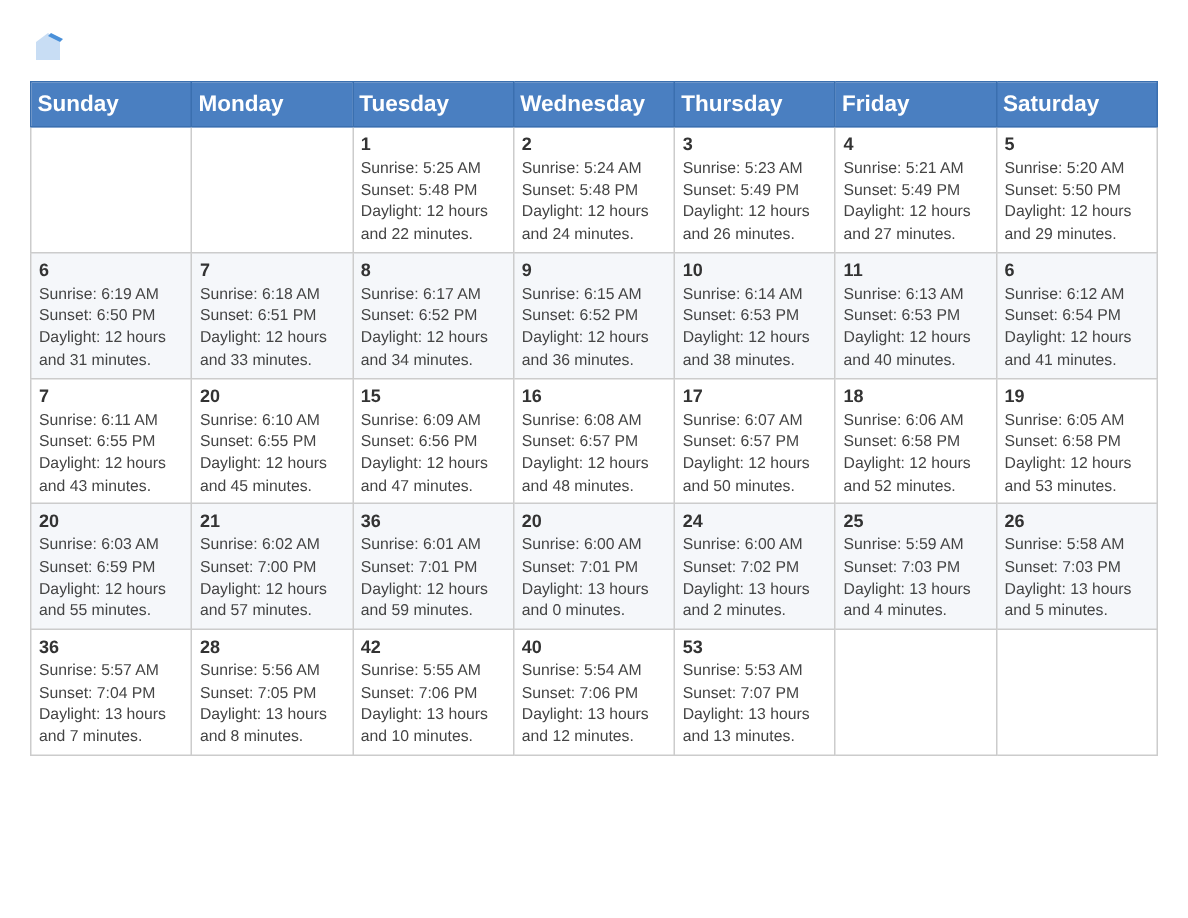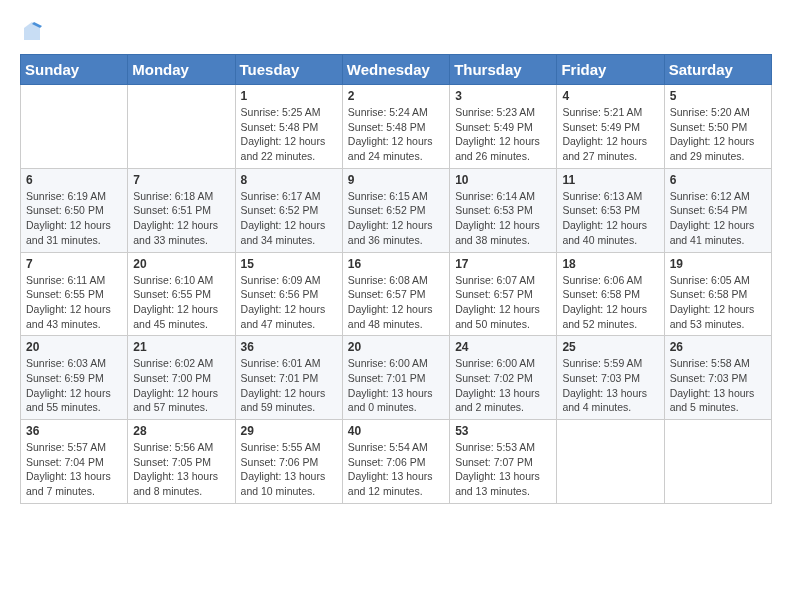--- a/index.html
+++ b/index.html
@@ -238,21 +238,21 @@
       <tr>
         <td>
           <span class="day-number">36</span>
           <div class="day-info">Sunrise: 5:57 AM<br>Sunset: 7:04 PM<br>Daylight: 13 hours and 7 minutes.</div>
         </td>
         <td>
           <span class="day-number">28</span>
           <div class="day-info">Sunrise: 5:56 AM<br>Sunset: 7:05 PM<br>Daylight: 13 hours and 8 minutes.</div>
         </td>
         <td>
-          <span class="day-number">29</span>
+          <span class="day-number">42</span>
           <div class="day-info">Sunrise: 5:55 AM<br>Sunset: 7:06 PM<br>Daylight: 13 hours and 10 minutes.</div>
         </td>
         <td>
           <span class="day-number">40</span>
           <div class="day-info">Sunrise: 5:54 AM<br>Sunset: 7:06 PM<br>Daylight: 13 hours and 12 minutes.</div>
         </td>
         <td>
           <span class="day-number">53</span>
           <div class="day-info">Sunrise: 5:53 AM<br>Sunset: 7:07 PM<br>Daylight: 13 hours and 13 minutes.</div>
         </td>

